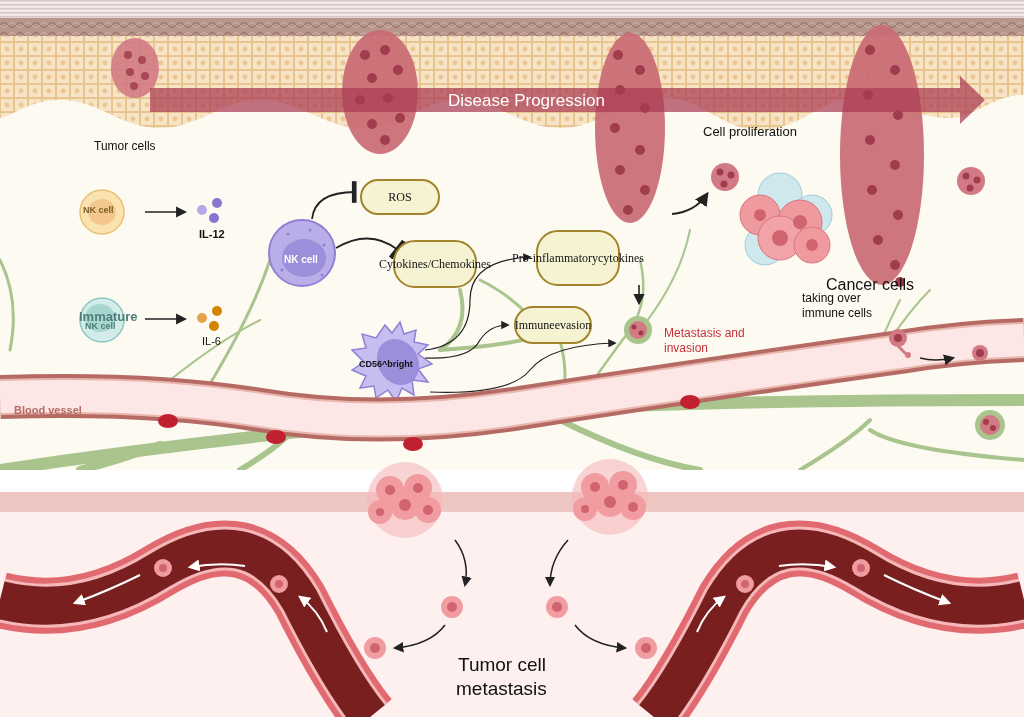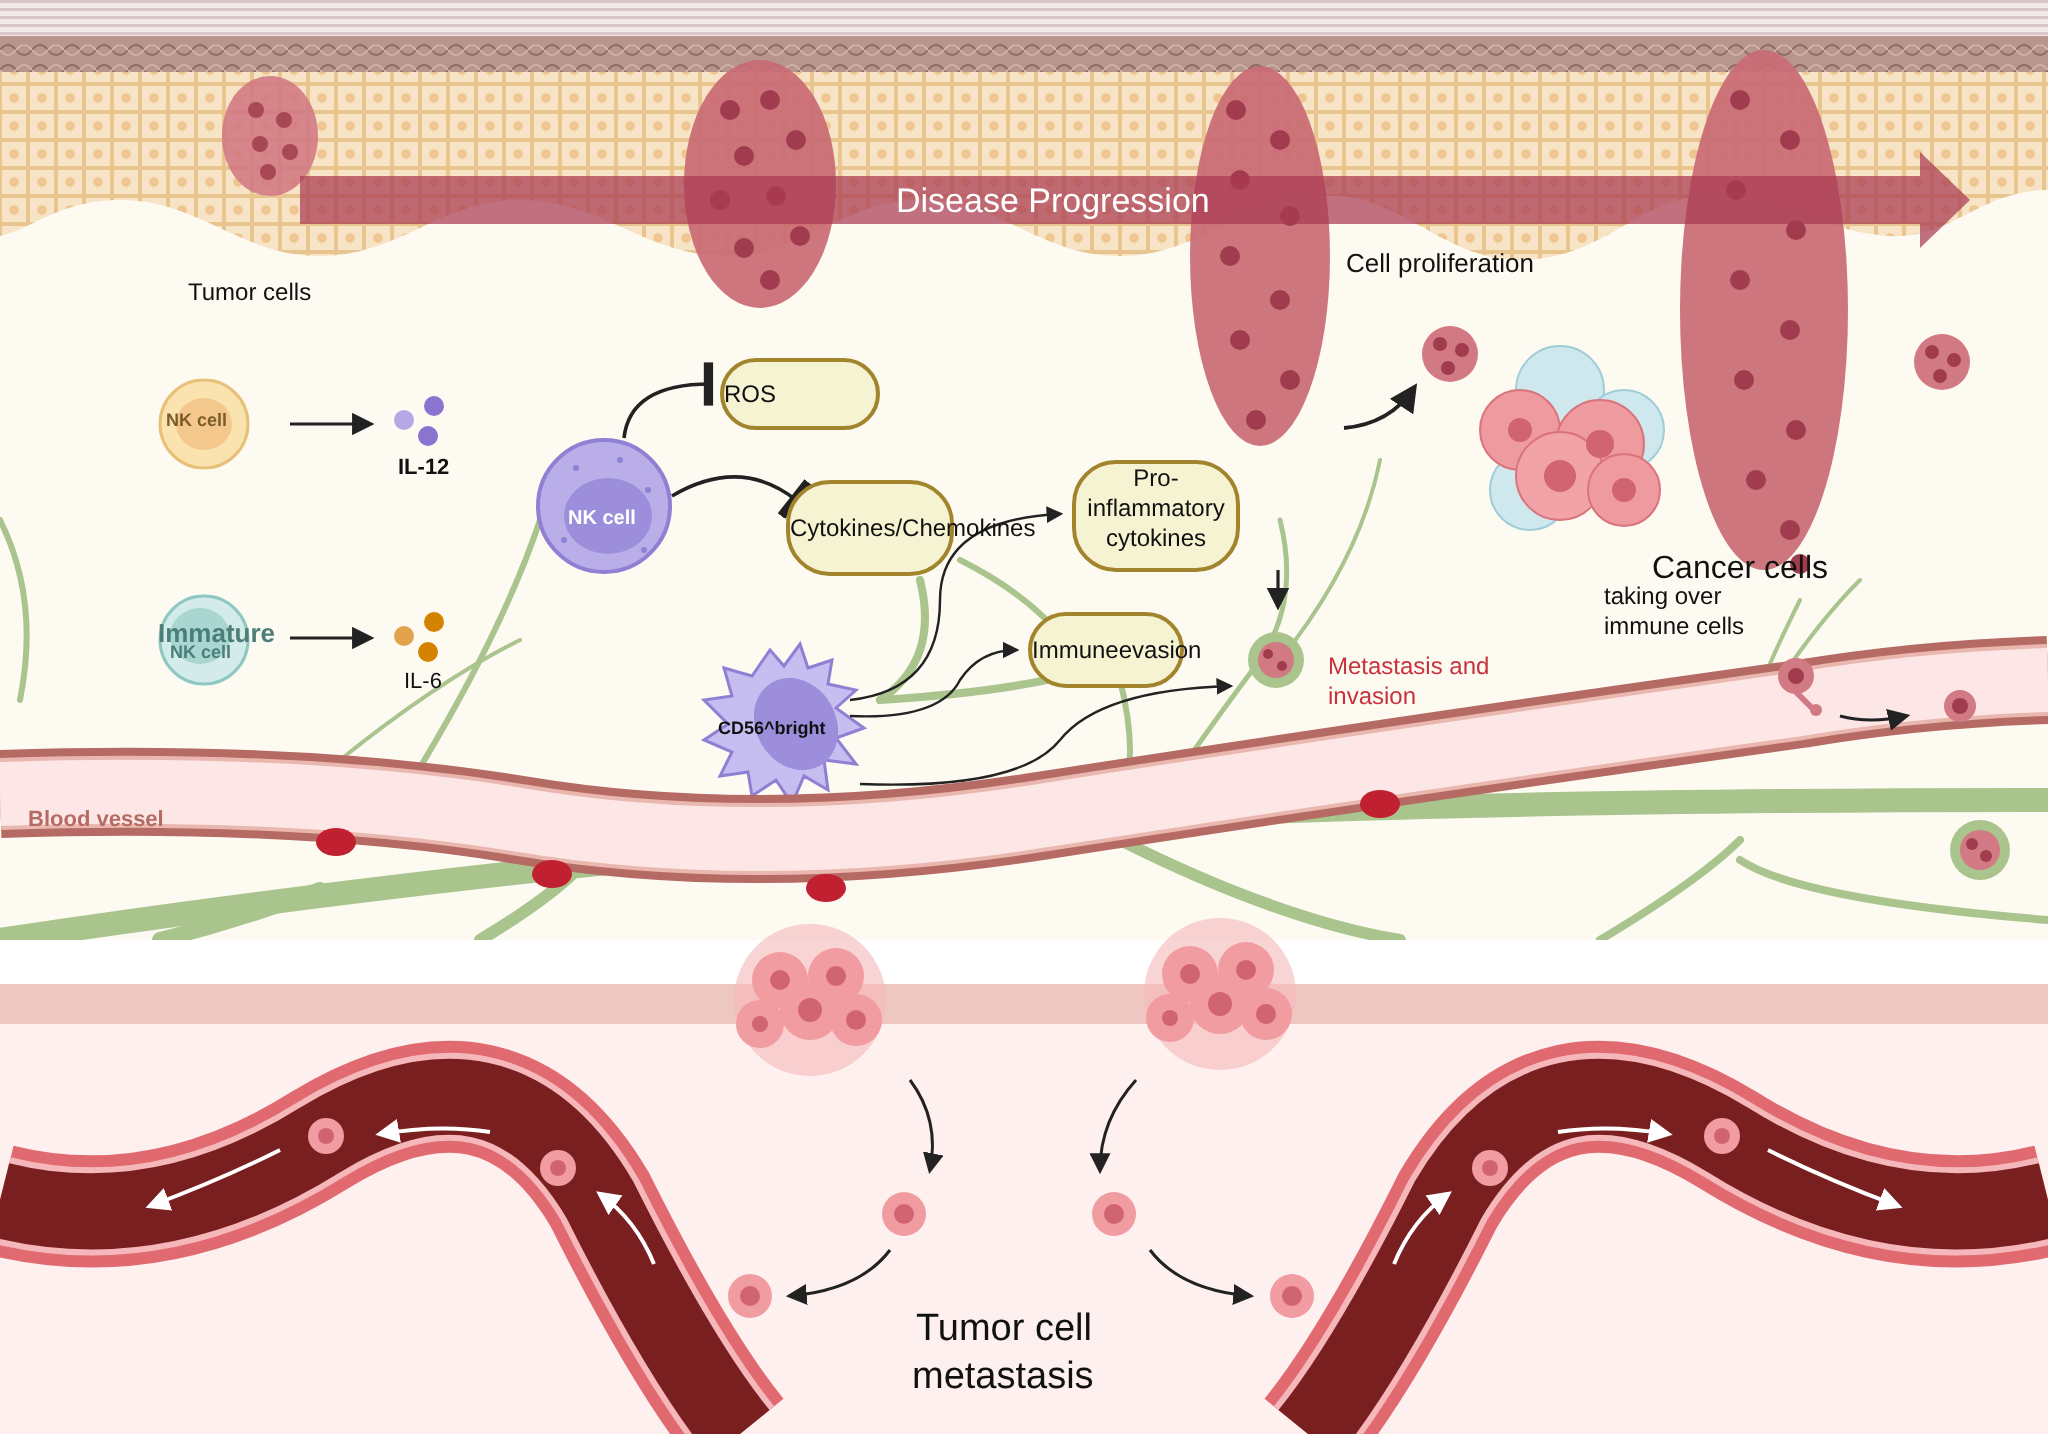--- a/index.html
+++ b/index.html
@@ -1,19 +1,19 @@
 <!DOCTYPE html>
 <html><head>
 <meta charset="utf-8">
 <style>
   html,body{margin:0;padding:0;background:#fff;}
   body{width:1024px;height:717px;overflow:hidden;position:relative;font-family:"Liberation Sans",sans-serif;}
   #scene{position:absolute;left:0;top:0;width:1024px;height:717px;}
   .lbl{position:absolute;font-family:"Liberation Sans",sans-serif;color:#111;white-space:nowrap;}
-  .box{position:absolute;background:#f6f3d2;border:2px solid #a2842d;border-radius:22px;display:flex;align-items:center;justify-content:flex-start;text-align:center;font-size:12px;line-height:15px;color:#111;box-sizing:border-box;}
+  .box{position:absolute;background:#f6f3d2;border:2px solid #a2842d;border-radius:22px;display:flex;align-items:center;justify-content:center;text-align:center;font-size:12px;line-height:15px;color:#111;box-sizing:border-box;font-family:Liberation Serif, serif;}
 </style>
 </head>
 <body>
 
 <svg id="scene" viewBox="0 0 1024 717" xmlns="http://www.w3.org/2000/svg">
   <defs>
     <pattern id="cellpat" width="14" height="14" patternUnits="userSpaceOnUse">
       <rect width="14" height="14" fill="#f7e4c6"></rect>
       <rect x="0.5" y="0.5" width="13" height="13" fill="none" stroke="#e8c48f" stroke-width="1"></rect>
       <circle cx="7" cy="7" r="2.4" fill="#efc68f"></circle>
@@ -310,39 +310,39 @@
   </g>
 
   <path d="M455 540 Q470 560 465 585" fill="none" stroke="#222" stroke-width="1.5" marker-end="url(#arrowHead)"></path>
   <path d="M568 540 Q550 560 550 585" fill="none" stroke="#222" stroke-width="1.5" marker-end="url(#arrowHead)"></path>
   <path d="M445 625 Q430 645 395 648" fill="none" stroke="#222" stroke-width="1.5" marker-end="url(#arrowHead)"></path>
   <path d="M575 625 Q590 645 625 648" fill="none" stroke="#222" stroke-width="1.5" marker-end="url(#arrowHead)"></path>
 </svg>
 
 <div class="lbl" style="left:94px;top:110px;font-size:12px;margin-top:29px;">Tumor cells</div>
 <div class="lbl" style="left:420px;top:91px;font-size:17px;color:#fff;padding-left:28px;">Disease Progression</div>
-<div class="lbl" style="left:673px;top:124px;font-size:13px;">Cell proliferation</div>
+<div class="lbl" style="left:703px;top:124px;font-size:13px;">Cell proliferation</div>
 
 <div class="lbl" style="left:83px;top:205px;font-size:9px;font-weight:bold;color:#7a5c2a;">NK cell</div>
 <div class="lbl" style="left:199px;top:228px;font-size:11px;font-weight:bold;">IL-12</div>
 <div class="lbl" style="left:79px;top:309px;font-size:13px;font-weight:bold;color:#4c7e79;">Immature</div>
 <div class="lbl" style="left:85px;top:321px;font-size:9px;font-weight:bold;color:#4c7e79;">NK cell</div>
 <div class="lbl" style="left:202px;top:335px;font-size:11px;">IL-6</div>
 
 <div class="lbl" style="left:284px;top:254px;font-size:10px;font-weight:bold;color:#fff;">NK cell</div>
 <div class="lbl" style="left:359px;top:359px;font-size:9px;font-weight:bold;color:#111;">CD56^bright</div>
 
 <div class="box" style="left:360px;top:179px;width:80px;height:36px;">
   <span>ROS</span>
 </div>
 <div class="box" style="left:393px;top:240px;width:84px;height:48px;flex-direction:row;">
   <span>Cytokines/</span>
   <span>Chemokines</span>
 </div>
-<div class="box" style="left:536px;top:230px;width:84px;height:56px;flex-direction:column;">
+<div class="box" style="left:536px;top:230px;width:84px;height:56px;flex-direction:row;">
   <span>Pro-</span>
   <span>inflammatory</span>
   <span>cytokines</span>
 </div>
 <div class="box" style="left:514px;top:306px;width:78px;height:38px;">
   <span>Immune</span>
   <span>evasion</span>
 </div>
 
 <div class="lbl" style="left:664px;top:326px;font-size:12px;color:#c8323c;">Metastasis and</div>

